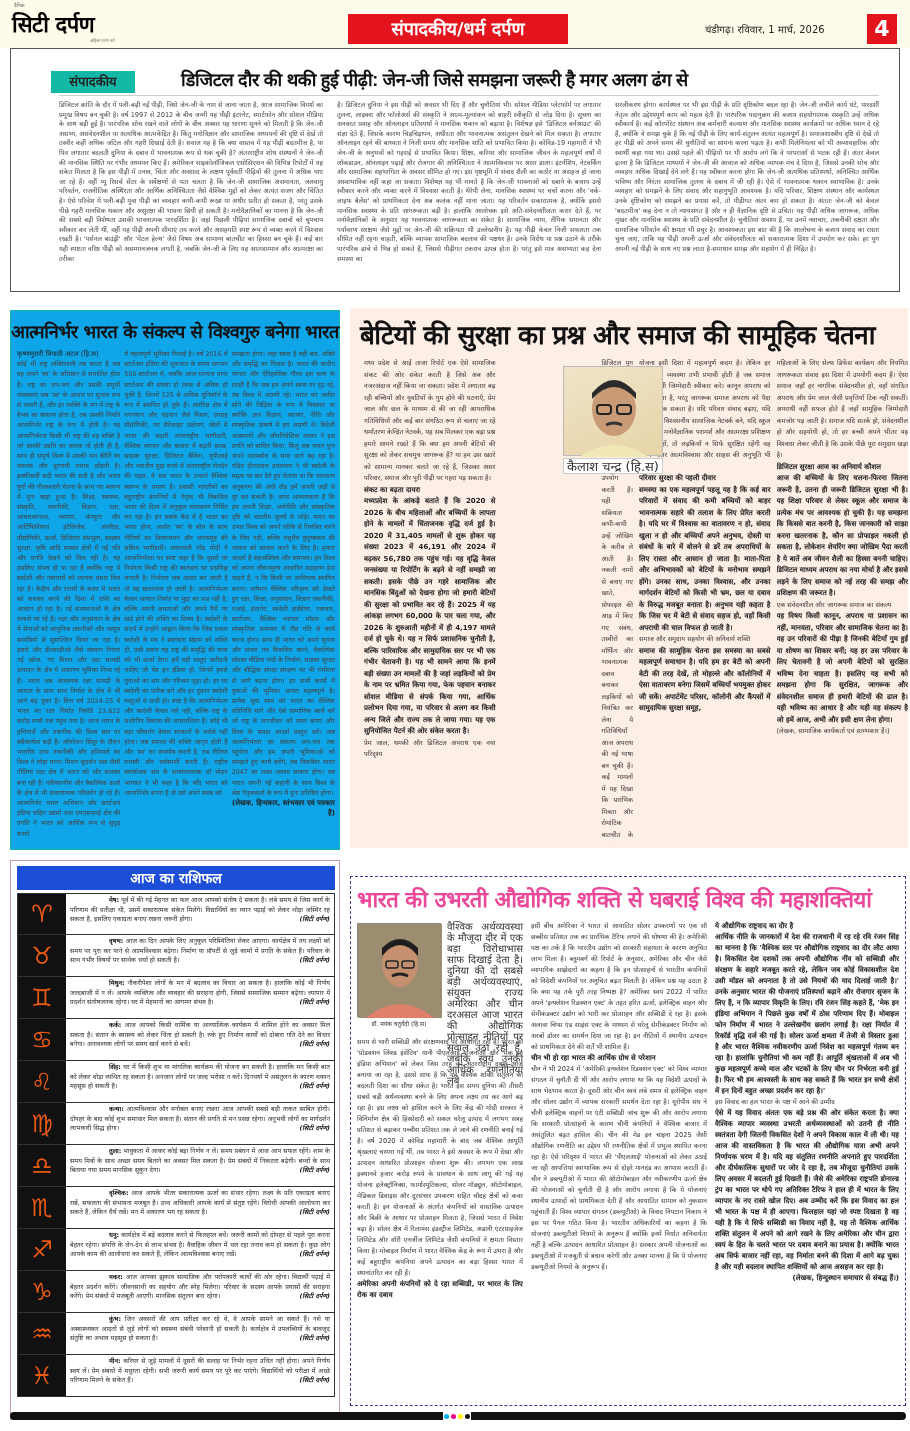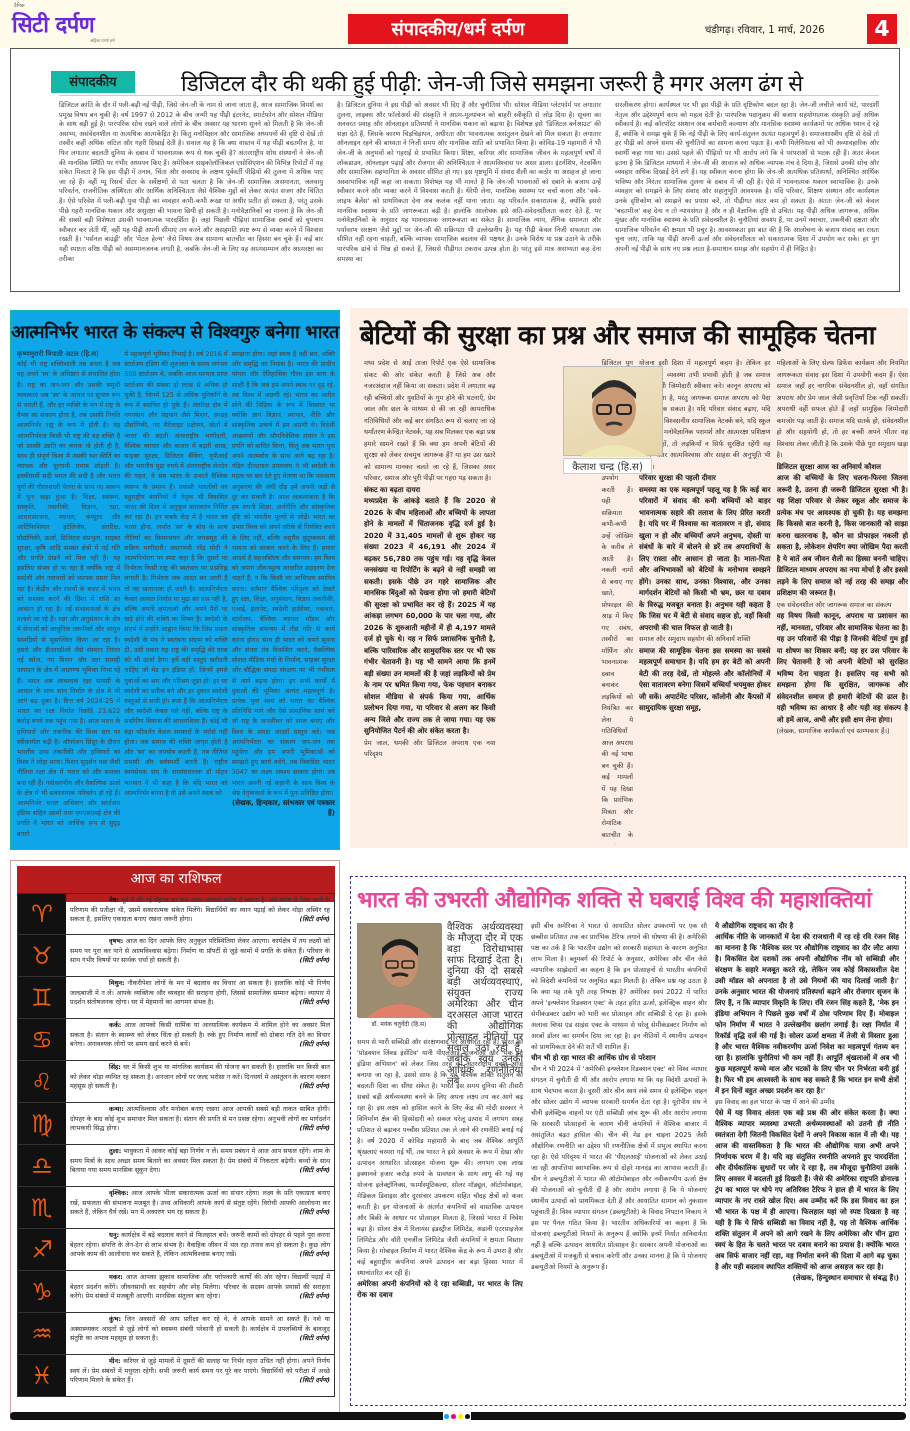--- a/index.html
+++ b/index.html
@@ -1,46 +1,46 @@
 <!DOCTYPE html>
 <html><head>
 <meta charset="utf-8">
 <style>
   * { box-sizing: border-box; margin: 0; padding: 0; }
   body { width: 910px; height: 1431px; background: #fff; font-family: "DejaVu Sans", sans-serif; color: #222; overflow: hidden; position: relative; }
   .header { position: absolute; left: 0; top: 0; width: 910px; height: 48px; background: #fffbea; }
-  .logo { position: absolute; left: 12px; top: 8px; font-family: "DejaVu Serif", serif; font-weight: bold; font-size: 22px; color: #6d28d9; letter-spacing: -0.5px; }
+  .logo { position: absolute; left: 12px; top: 8px; font-family: "DejaVu Serif", serif; font-weight: bold; font-size: 22px; color: #000000; letter-spacing: -0.5px; }
   .logo-small { position: absolute; left: 14px; top: 2px; font-size: 5px; color: #555; }
   .logo-tag { position: absolute; left: 90px; top: 38px; font-size: 4px; color: #666; }
   .section-banner { position: absolute; left: 348px; top: 14px; width: 220px; height: 30px; background: #e3141c; color: #fff; font-weight: bold; font-size: 18px; text-align: center; line-height: 30px; }
   .dateline { position: absolute; left: 705px; top: 22px; font-size: 10px; color: #222; }
   .page-no { position: absolute; left: 867px; top: 14px; width: 30px; height: 30px; background: #e3141c; color: #fff; font-weight: bold; font-size: 22px; text-align: center; line-height: 30px; }
 
   .box-editorial { position: absolute; left: 10px; top: 48px; width: 890px; height: 244px; border: 1.5px solid #555; background: #fff; }
   .ed-label { position: absolute; left: 40px; top: 22px; width: 84px; height: 22px; background: #14b8a6; font-weight: bold; font-size: 13px; text-align: center; line-height: 22px; }
-  .ed-title { position: absolute; left: 170px; top: 18px; font-family: "Liberation Sans", sans-serif; font-weight: normal; font-size: 22px; color: #111; letter-spacing: -0.3px; }
+  .ed-title { position: absolute; left: 170px; top: 18px; font-family: "Liberation Sans", sans-serif; font-weight: bold; font-size: 18px; color: #111; letter-spacing: -0.3px; }
   .ed-rule { position: absolute; left: 48px; top: 46px; width: 820px; height: 1px; background: #ccc; }
   .cols3 { position: absolute; left: 48px; top: 52px; width: 820px; display: flex; gap: 14px; }
   .col { flex: 1; font-size: 6.6px; line-height: 9.6px; color: #444; text-align: justify; overflow: hidden; }
 
   .box-atma { position: absolute; left: 10px; top: 310px; width: 330px; height: 540px; border: 1px solid #14b8a6; background: #0ea5e9; }
   .atma-title { position: absolute; left: 0; top: 8px; width: 100%; text-align: center; font-weight: bold; font-size: 18px; color: #111; letter-spacing: -0.4px; }
   .atma-cols { position: absolute; left: 6px; top: 38px; width: 318px; height: 490px; display: flex; gap: 4px; }
   .atma-cols .col { font-size: 6.4px; line-height: 10.2px; }
 
   .box-beti { position: absolute; left: 350px; top: 308px; width: 558px; height: 540px; background: #fdeee6; }
   .beti-title { position: absolute; left: 10px; top: 8px; font-weight: bold; font-size: 26px; color: #111; letter-spacing: -0.6px; white-space: nowrap; }
   .beti-cols { position: absolute; left: 14px; top: 50px; width: 544px; height: 486px; display: flex; gap: 6px; }
   .beti-cols .col { font-size: 6.6px; line-height: 11.5px; color: #333; }
   .beti-photo { position: absolute; left: 213px; top: 58px; width: 100px; height: 90px; background: linear-gradient(160deg, #efe4c8, #e7d4a8); border: 1px solid #bbb; }
-  .beti-caption { position: absolute; left: 213px; top: 150px; width: 89px; height: 16px; background: #fff; font-size: 10px; text-align: center; line-height: 16px; color: #333; border: 1px solid #ccc; }
+  .beti-caption { position: absolute; left: 213px; top: 150px; width: 100px; height: 16px; background: #fff; font-size: 13px; text-align: center; line-height: 16px; color: #333; border: 1px solid #ccc; }
   .subhead { font-weight: bold; color: #222; display: block; font-size: 7px; }
 
   .box-rashi { position: absolute; left: 10px; top: 860px; width: 330px; height: 560px; border: 1px solid #c8a0a0; background: #fff; }
-  .rashi-head { position: absolute; left: 6px; top: 5px; width: 318px; height: 36px; background: #b91c1c; color: #fff; font-weight: normal; font-size: 14px; text-align: center; line-height: 24px; }
+  .rashi-head { position: absolute; left: 6px; top: 5px; width: 318px; height: 24px; background: #1d4ed8; color: #fff; font-weight: bold; font-size: 14px; text-align: center; line-height: 24px; }
   .rashi-list { position: absolute; left: 6px; top: 32px; width: 318px; }
   .rashi-row { display: flex; height: 42px; border: 1px solid #333; border-top: none; }
   .rashi-row:first-child { border-top: 1px solid #333; }
   .rashi-icon { width: 48px; height: 100%; background: #111; display: flex; align-items: center; justify-content: center; color: #e85a10; font-size: 24px; flex-shrink: 0; }
   .rashi-text { flex: 1; font-size: 6.4px; line-height: 9.6px; padding: 2px 4px; color: #333; text-align: justify; overflow: hidden; }
   .rashi-sign { font-weight: bold; color: #111; margin-left: 39px; }
   .rashi-credit { float: right; font-style: italic; font-weight: bold; color: #111; }
 
   .box-udyog { position: absolute; left: 350px; top: 876px; width: 556px; height: 530px; border: 1.5px dashed #3a3a9a; background: #fff; }
   .udyog-title { position: absolute; left: 6px; top: 6px; font-weight: bold; font-size: 22px; color: #ec4899; letter-spacing: -0.5px; white-space: nowrap; }

